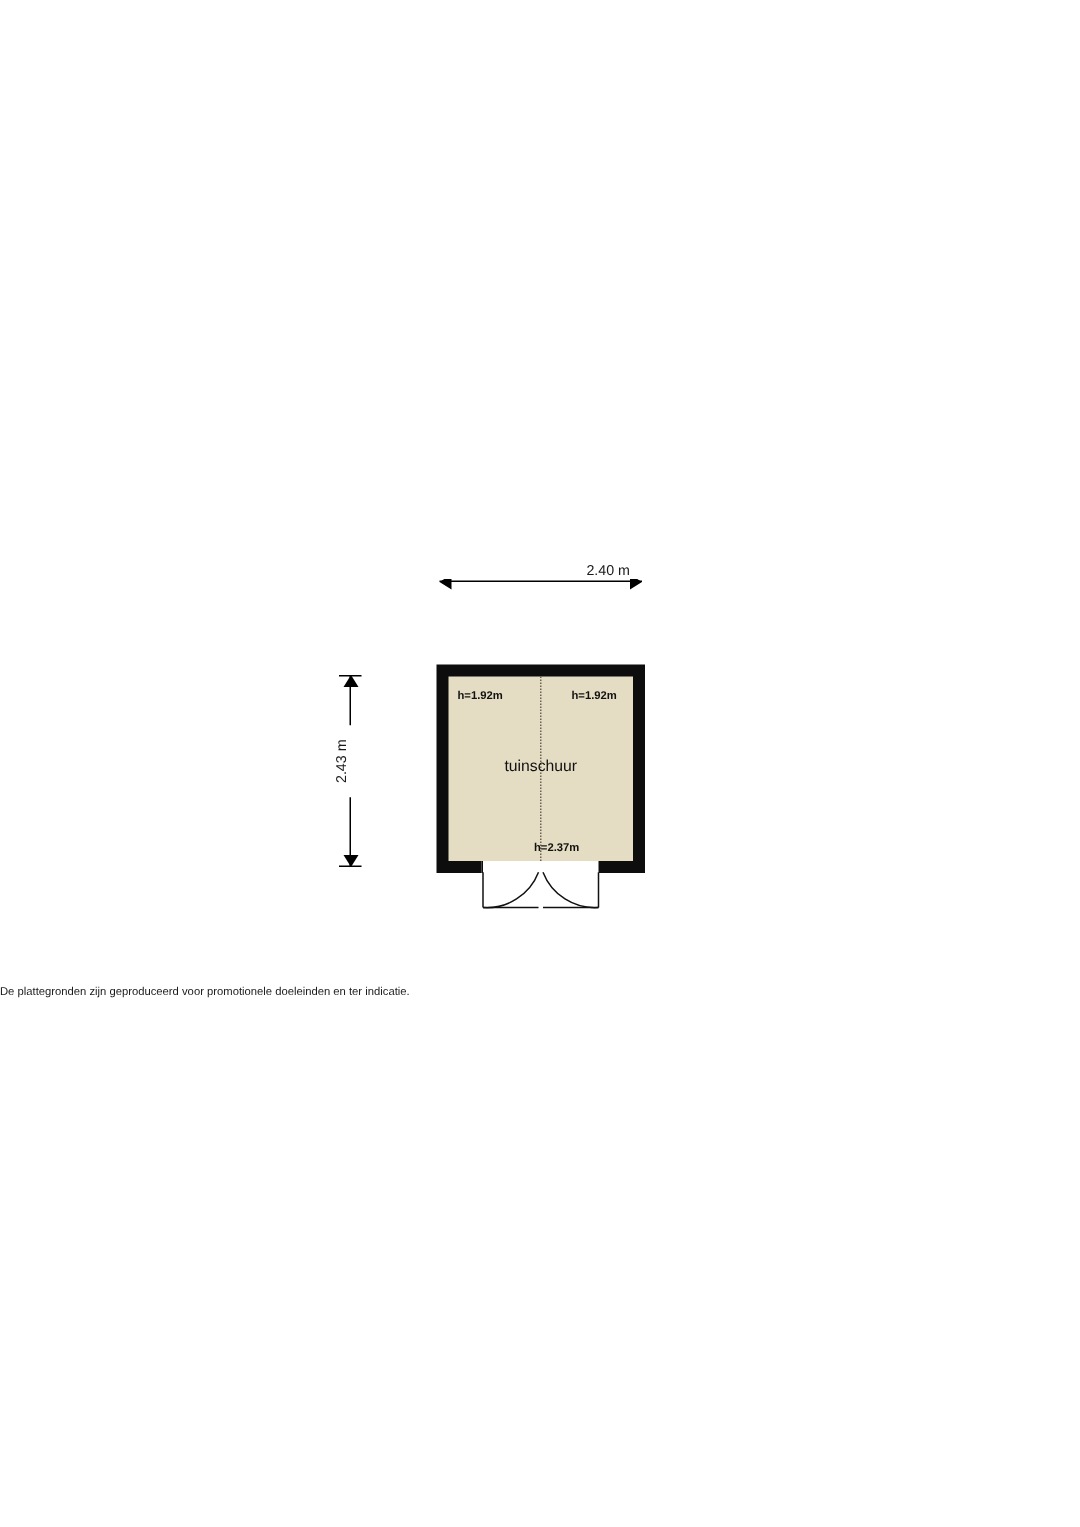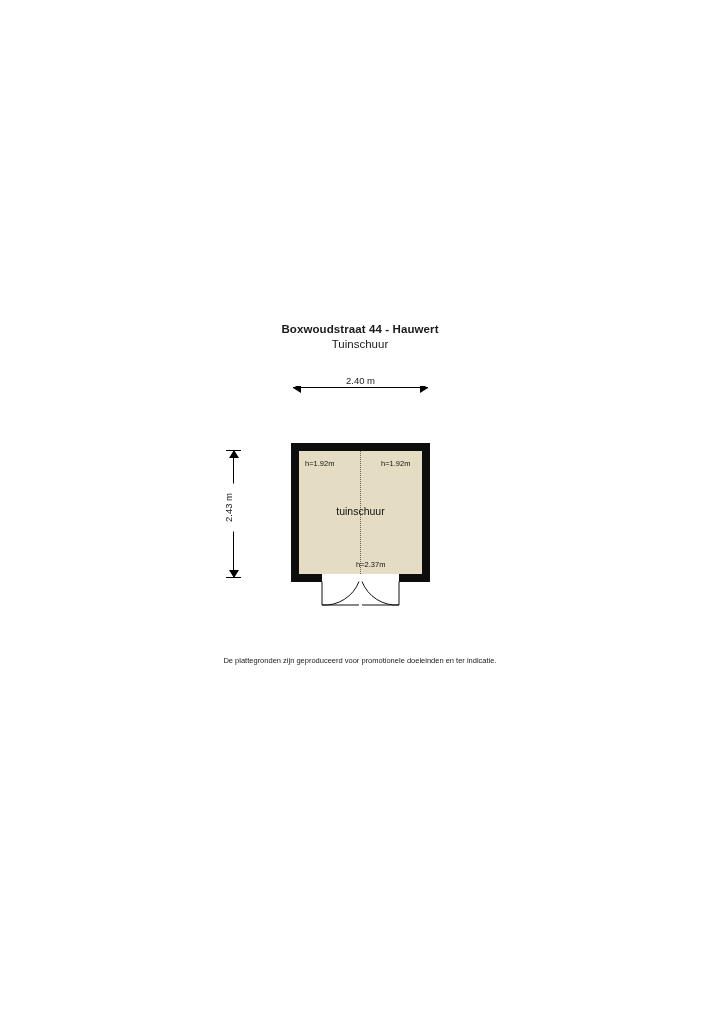--- a/index.html
+++ b/index.html
@@ -72,21 +72,21 @@
   }
   .dim-top .arrow-r {
     right: 0;
     border-left: 8px solid #000;
   }
   .dim-top .label {
     position: absolute;
     top: -3px;
     left: 0;
     width: 135px;
-    text-align: center;
+    text-align: right;
     font-size: 9.5px;
     background: #fff;
     padding: 0 2px;
     box-sizing: border-box;
   }
   .dim-top .label span {
     background: #fff;
     padding: 0 6px;
   }
 
@@ -181,21 +181,21 @@
     left: 0;
     width: 139px;
     text-align: center;
     font-size: 10.5px;
     color: #111;
   }
 
   .h-label {
     position: absolute;
     font-size: 7.5px;
-    font-weight: normal;
+    font-weight: bold;
     color: #111;
     white-space: nowrap;
   }
   .h-left  { top: 16px;  left: 14px; }
   .h-right { top: 16px;  left: 90px; }
   .h-bot   { top: 117px; left: 65px; }
 
   
   .door-zone {
     position: absolute;
@@ -227,35 +227,31 @@
     top: 7px;
     left: 0;
   }
 
   
   .footer {
     position: absolute;
     top: 655px;
     left: 0;
     width: 720px;
-    text-align: center;
+    text-align: left;
     font-size: 7.5px;
     line-height: 11px;
     color: #1a1a1a;
   }
 </style>
 </head>
 <body>
 
 <div class="page">
 
-  <div class="title-block">
-    <div class="title-main">Boxwoudstraat 44 - Hauwert</div>
-    <div class="title-sub">Tuinschuur</div>
-  </div>
 
   <div class="dim-top">
     <div class="line"></div>
     <div class="arrow-l"></div>
     <div class="arrow-r"></div>
     <div class="label">
       <span>2.40 m</span>
     </div>
   </div>
 

